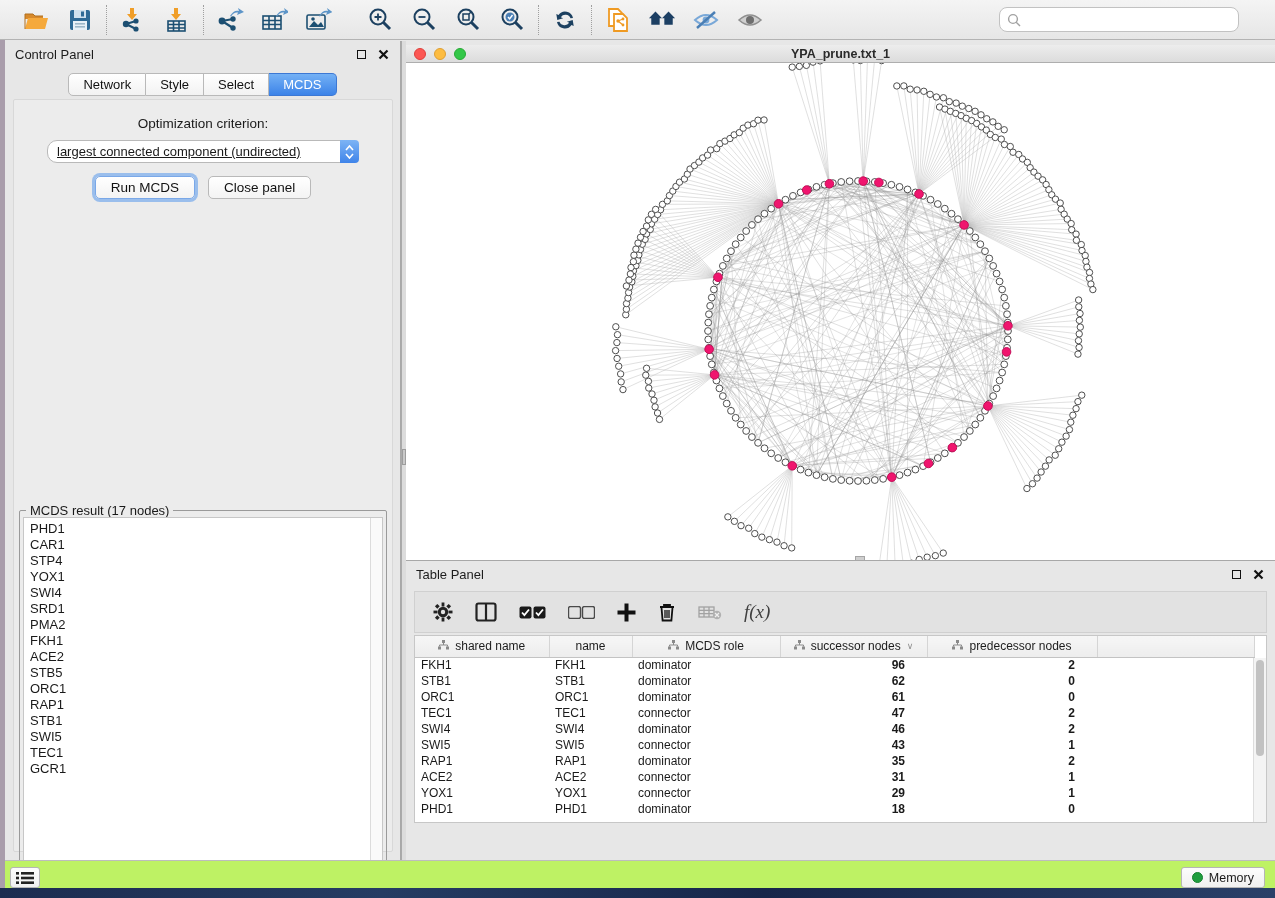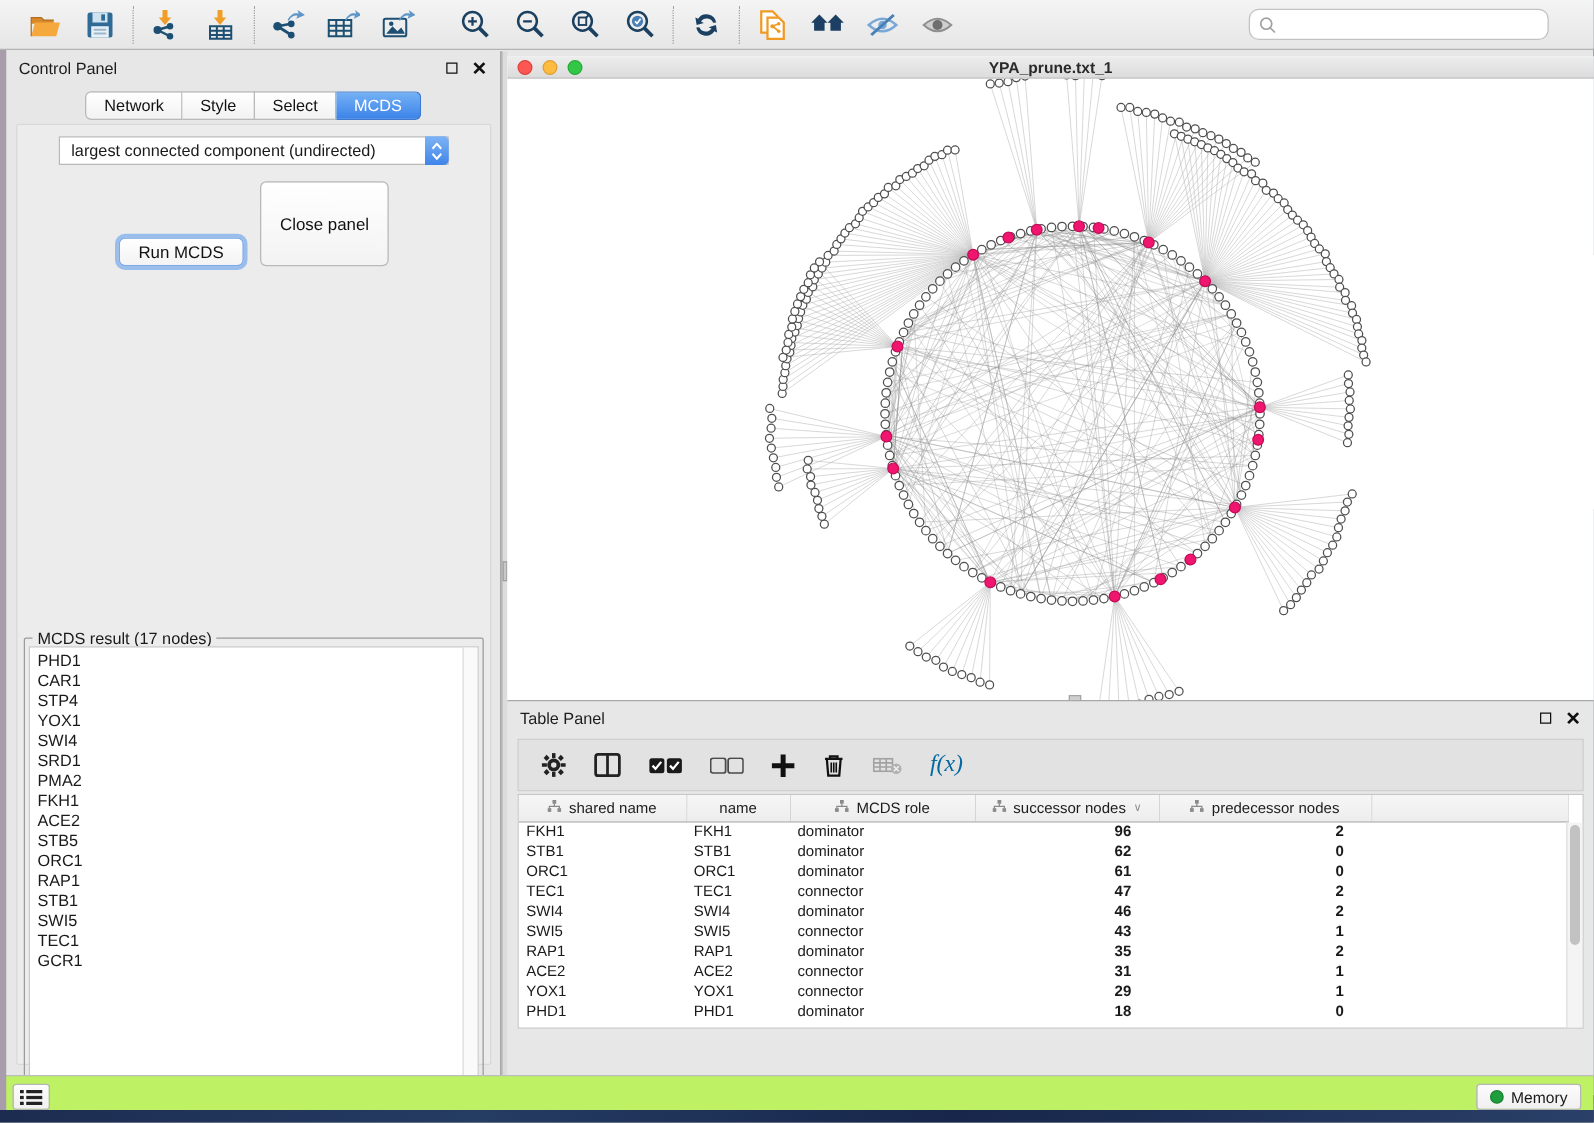--- a/index.html
+++ b/index.html
@@ -35,29 +35,29 @@
   .cp-tabs { display:flex; justify-content:center; margin-top:6px;align-items:flex-end; }
   .tab { font-size:13px; padding:3px 14px; background:linear-gradient(#ffffff,#f2f2f2);
     border:1px solid #b9b9b9; border-left-width:0; color:#111; }
   .tab:first-child { border-left-width:1px; border-radius:5px 0 0 5px; }
   .tab:last-child { border-radius:0 5px 5px 0; }
   .tab.active { background:linear-gradient(#74b1f5,#3c83e8); color:#fff; border-color:#3c78d4; }
   .cp-content { position:absolute; left:8px; top:58px; width:380px; height:753px;
     background:#ececec; border:1px solid #d8d8d8; border-radius:2px; }
   .opt-label { text-align:center; font-size:13.5px; margin-top:16px; }
   .combo { margin:9px auto 0; width:312px; height:23px; background:#fff; border:1px solid #b9b9b9;
-    border-radius:0; display:flex; align-items:center; position:relative; }
+    border-radius:10px; display:flex; align-items:center; position:relative;text-decoration:underline; }
   .combo-text { flex:1; font-size:13px; padding-left:9px; white-space:nowrap; }
   .combo-step { width:19px; height:23px; margin-right:-1px; border-radius:0 4px 4px 0;
     background:linear-gradient(#7db4f5,#3f84e9); display:flex; flex-direction:column;
     align-items:center; justify-content:center; gap:2px; }
   .btn-row { display:flex; justify-content:center; gap:13px; margin-top:13px; }
   .push-btn { font-size:13.5px; padding:3px 15px; background:linear-gradient(#ffffff,#f3f3f3);
     border:1px solid #b9b9b9; border-radius:5px; color:#111; }
-  .push-btn.focused { box-shadow:0 0 0 3px rgba(111,166,237,.65); border-color:#7aa8e8;margin-top:45px; }
+  .push-btn.focused { box-shadow:0 0 0 3px rgba(111,166,237,.65); border-color:#7aa8e8; }
   .groupbox { position:absolute; left:5px; top:410px; width:368px; height:368px;
     border:1px solid #9a9a9a; border-radius:2px; }
   .groupbox-label { position:absolute; top:-8px; left:6px; background:#ececec; padding:0 4px; font-size:13px; }
   .result-list { position:absolute; left:3px; top:6px; right:3px; bottom:3px; background:#fff;
     border:1px solid #c7c7c7; overflow:hidden; display:flex; }
   .result-items { flex:1; padding:3px 0 0 6px; font-size:13px; line-height:16px; }
   .result-scroll { width:12px; border-left:1px solid #dcdcdc; background:#fafafa; }
 
   
   .network-view { position:absolute; left:406px; top:45px; width:869px; height:515px; background:#fff; }
@@ -75,21 +75,21 @@
   .v-handle { position:absolute; left:0; top:408px; width:4px; height:16px; background:#c9c9c9;
     border:1px solid #9d9d9d; }
   .h-handle { position:absolute; left:452px; top:556px; width:10px; height:5px; background:#cfcfcf; border:1px solid #a5a5a5; }
 
   
   .table-panel { position:absolute; left:406px; top:560px; width:869px; height:300px; background:#e7e7e7;
     border-top:1px solid #a8a8a8; }
   .tp-toolbar { margin:4px 8px 0; height:42px; background:#e2e2e2; border:1px solid #d0d0d0;
     display:flex; align-items:center; gap:22px; padding:0 18px; }
   .tp-icon { display:flex; align-items:center; justify-content:center; }
-  .fx-label { font-family:"Liberation Serif", serif; font-style:italic; font-size:19px; color:#0369a1; }
+  .fx-label { font-family:"Liberation Serif", serif; font-style:italic; font-size:19px; color:#404040; }
   .tp-table-wrap { margin:2px 8px 0; background:#fff; border:1px solid #c7c7c7; height:188px; position:relative; overflow:hidden; }
   table.node-table { border-collapse:collapse; width:840px; table-layout:fixed; }
   .node-table th { height:21px; font-size:12px; font-weight:normal; color:#1c1c1c;
     background:linear-gradient(#f6f6f6,#ededed); border-bottom:1px solid #c3c3c3; border-right:1px solid #d5d5d5;
     text-align:center; position:relative; white-space:nowrap; overflow:hidden; }
   .th-inner { display:flex; align-items:center; justify-content:center; gap:6px; padding:0 4px; }
   .node-table td { height:16px; font-size:12px; padding:0 6px; white-space:nowrap; overflow:hidden; }
   .node-table td.num { text-align:right; padding-right:22px;font-weight:bold; }
   .tbl-scroll { position:absolute; right:0; top:22px; bottom:0; width:13px; background:#f4f4f4; border-left:1px solid #ddd; }
   .tbl-thumb { position:absolute; left:2px; top:2px; width:8px; height:96px; background:#c2c2c2; border-radius:4px; }
@@ -278,20 +278,21 @@
           </svg>
       </span>
     </div>
     <div class="cp-tabs" id="cp-tabs">
         <span class="tab">Network</span>
         <span class="tab">Style</span>
         <span class="tab">Select</span>
         <span class="tab active">MCDS</span>
       </div>
     <div class="cp-content">
+      <div class="opt-label">Optimization criterion:</div>
       <div class="combo">
         <span class="combo-text">largest connected component (undirected)</span>
         <span class="combo-step">
           <svg width="9" height="6" viewBox="0 0 9 6">
               <path d="M1 5 L4.5 1 L8 5" fill="none" stroke="#fff" stroke-width="1.6"></path>
             </svg>
           <svg width="9" height="6" viewBox="0 0 9 6">
               <path d="M1 1 L4.5 5 L8 1" fill="none" stroke="#fff" stroke-width="1.6"></path>
             </svg>
         </span>

